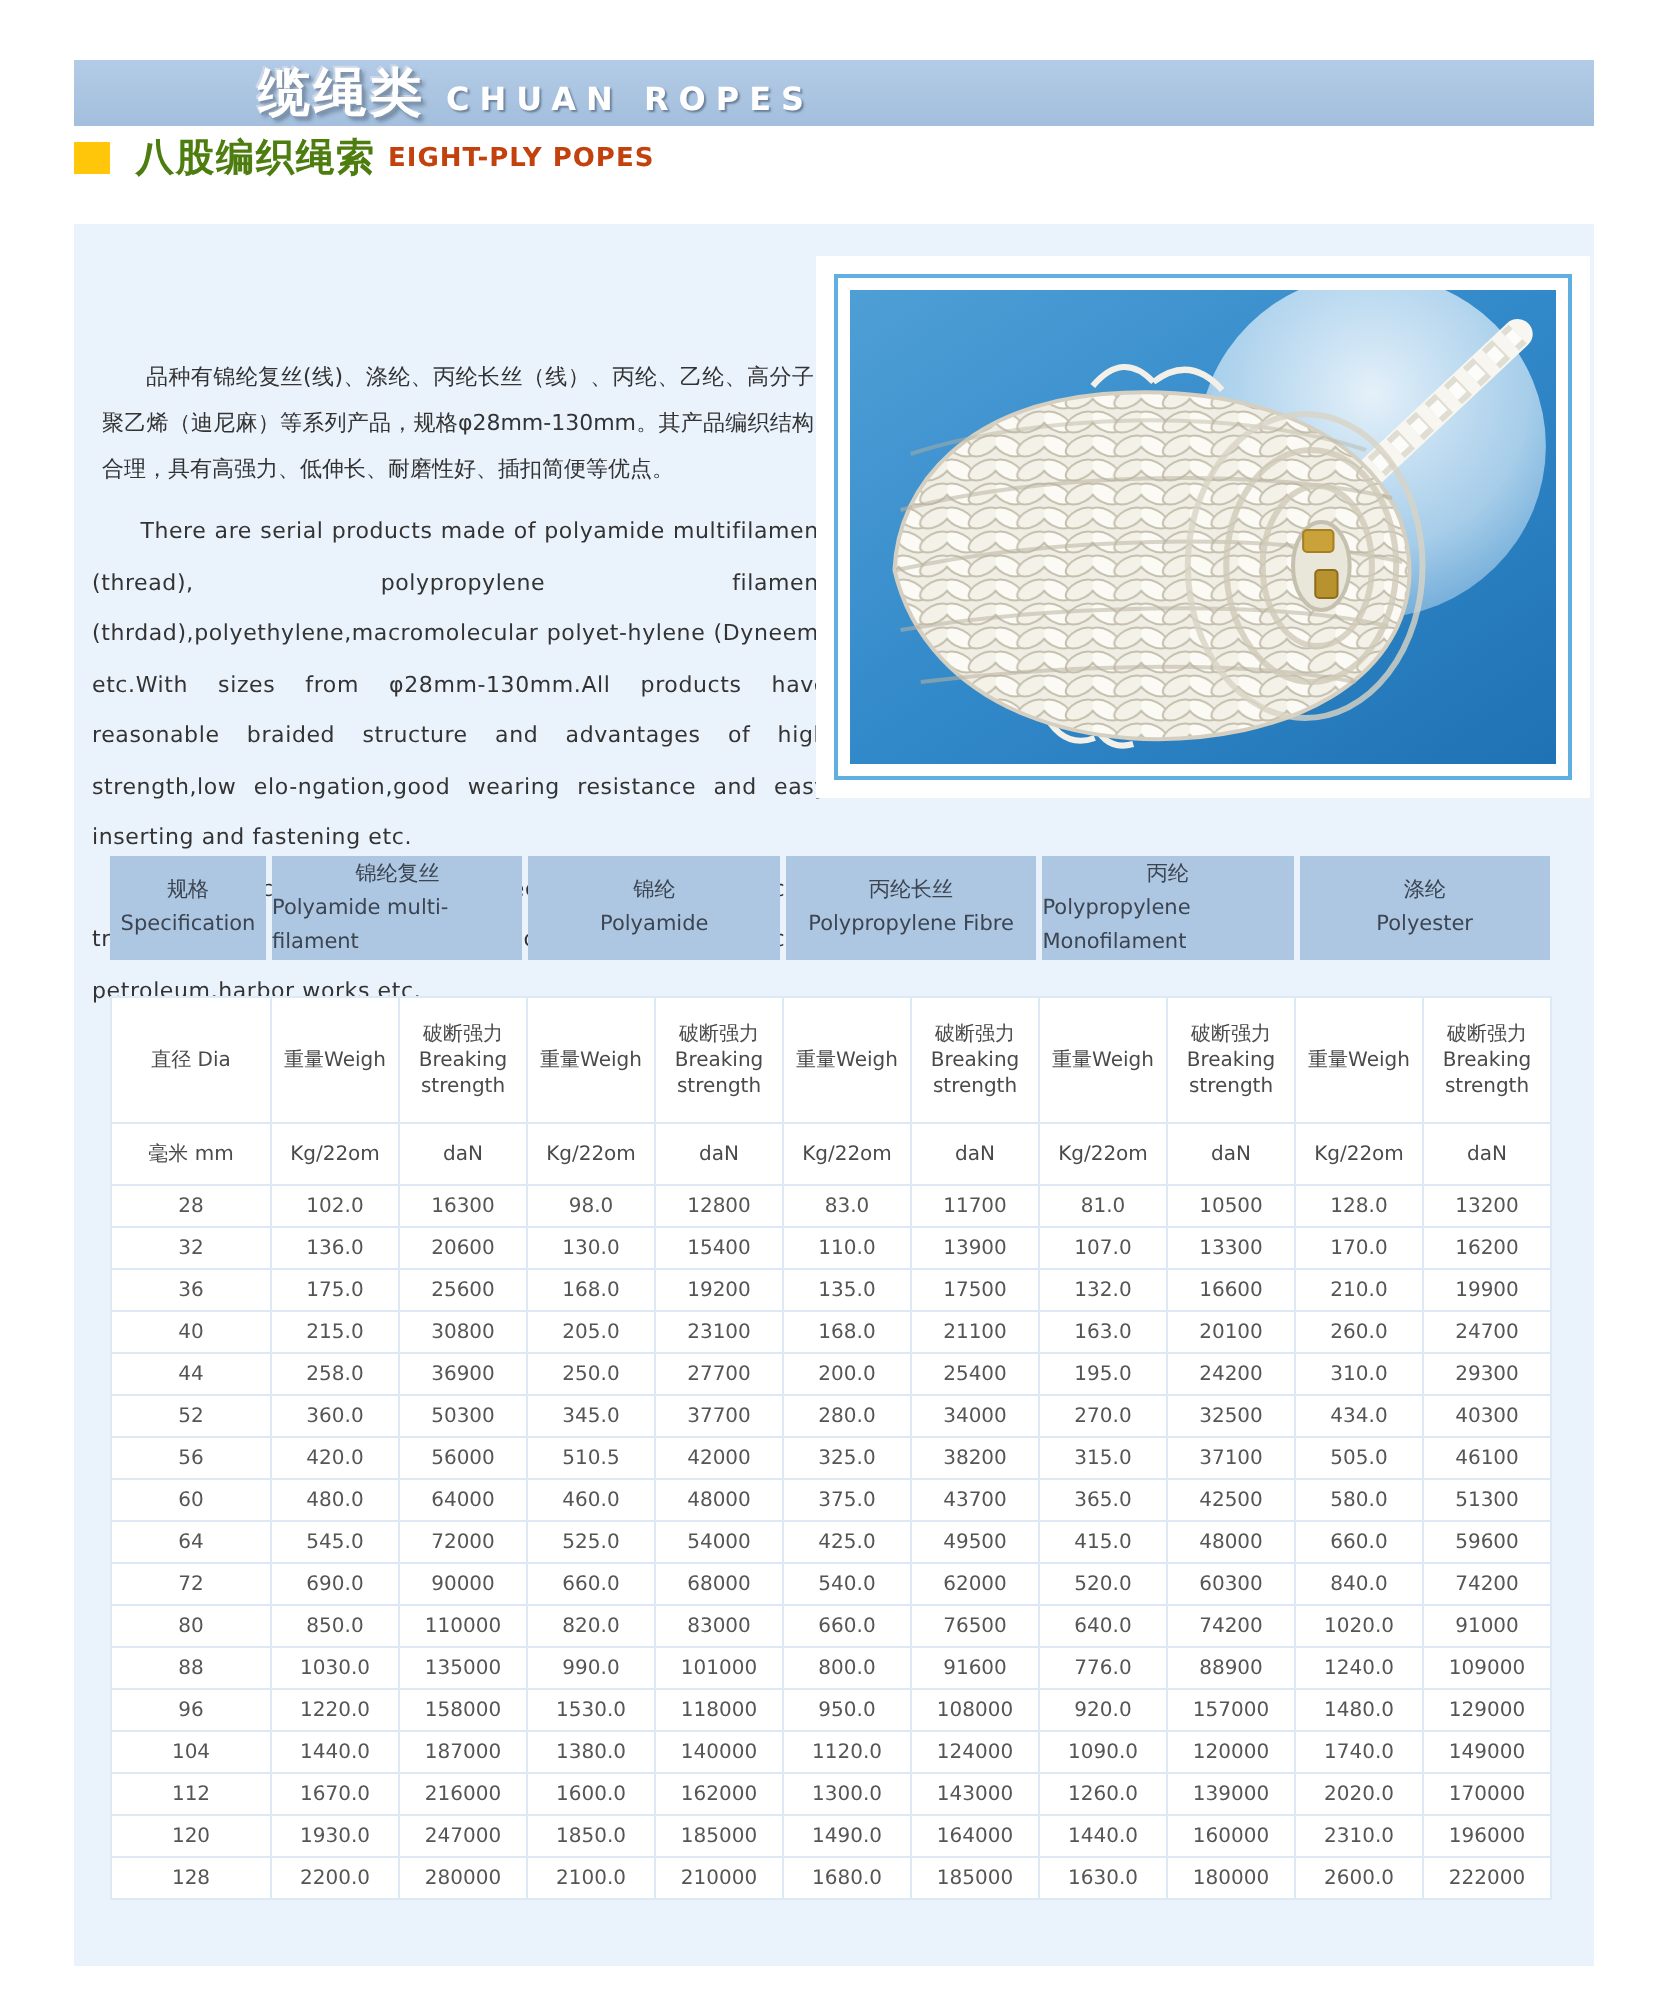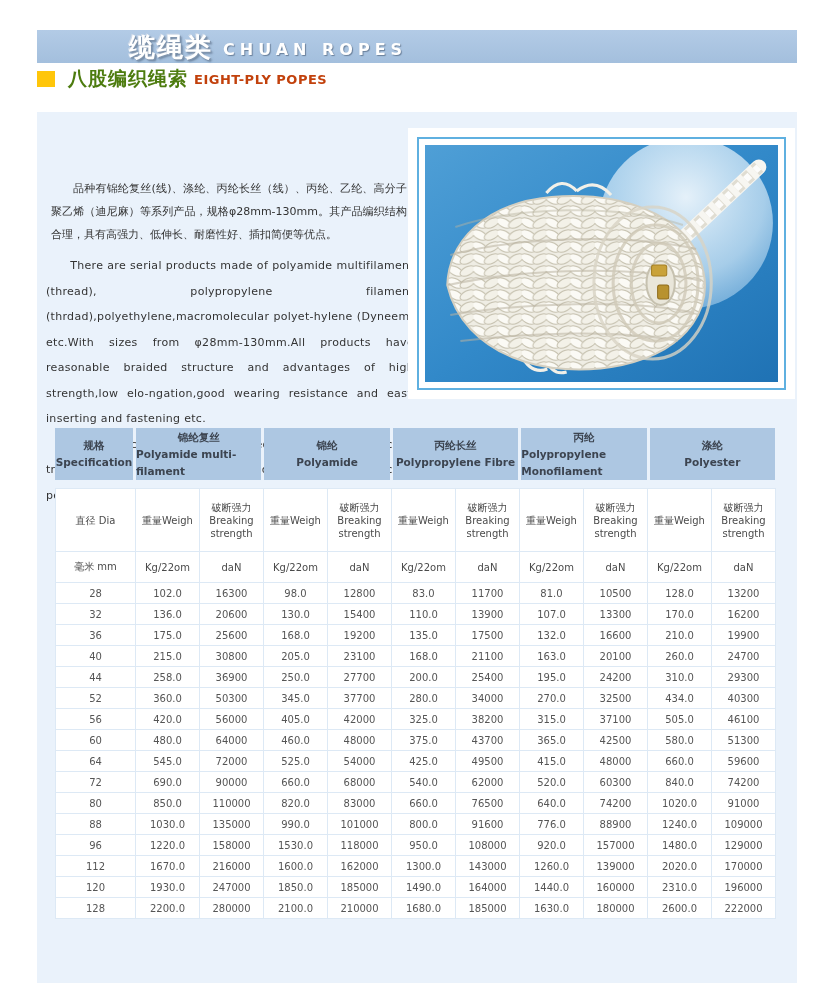--- a/index.html
+++ b/index.html
@@ -31,21 +31,21 @@
   .desc-en p{margin:0;text-indent:2.2em;}
 
   
   .photo-outer{position:absolute;left:371px;top:16px;width:387px;height:271px;background:#fff;
                padding:9px;box-sizing:border-box;}
   .photo-inner{width:100%;height:100%;border:2px solid #5fb0e0;background:#fff;padding:6px;box-sizing:border-box;}
   .photo-inner svg{display:block;width:100%;height:100%;}
 
   
   .spec-table-wrap{position:absolute;left:18px;top:316px;width:720px;}
-  .group-row{display:flex;gap:3px;height:52px;margin-bottom:8px;font-weight:bold;}
+  .group-row{display:flex;gap:3px;height:52px;margin-bottom:18px;}
   .group-cell{background:#adc7e2;color:#3c4450;display:flex;flex-direction:column;align-items:center;
               justify-content:center;font-size:10.5px;line-height:17px;flex:1 1 0;}
   .group-cell.first{flex:0 0 78px;}
   table.spec{border-collapse:collapse;width:720px;table-layout:fixed;background:#fff;}
   table.spec col.c0{width:80px;}
   table.spec col.cn{width:64px;}
   table.spec td,table.spec th{border:1px solid #dde9f5;font-weight:normal;text-align:center;
               color:#4a4a4a;padding:0;}
   tr.subhead th{height:62px;font-size:10px;line-height:13px;}
   tr.units td{height:30px;font-size:10px;}
@@ -293,21 +293,21 @@
               <td>34000</td>
               <td>270.0</td>
               <td>32500</td>
               <td>434.0</td>
               <td>40300</td>
             </tr>
             <tr class="datarow">
               <td>56</td>
               <td>420.0</td>
               <td>56000</td>
-              <td>405.0</td>
+              <td>510.5</td>
               <td>42000</td>
               <td>325.0</td>
               <td>38200</td>
               <td>315.0</td>
               <td>37100</td>
               <td>505.0</td>
               <td>46100</td>
             </tr>
             <tr class="datarow">
               <td>60</td>
@@ -381,20 +381,33 @@
               <td>1530.0</td>
               <td>118000</td>
               <td>950.0</td>
               <td>108000</td>
               <td>920.0</td>
               <td>157000</td>
               <td>1480.0</td>
               <td>129000</td>
             </tr>
             <tr class="datarow">
+              <td>104</td>
+              <td>1440.0</td>
+              <td>187000</td>
+              <td>1380.0</td>
+              <td>140000</td>
+              <td>1120.0</td>
+              <td>124000</td>
+              <td>1090.0</td>
+              <td>120000</td>
+              <td>1740.0</td>
+              <td>149000</td>
+            </tr>
+            <tr class="datarow">
               <td>112</td>
               <td>1670.0</td>
               <td>216000</td>
               <td>1600.0</td>
               <td>162000</td>
               <td>1300.0</td>
               <td>143000</td>
               <td>1260.0</td>
               <td>139000</td>
               <td>2020.0</td>

